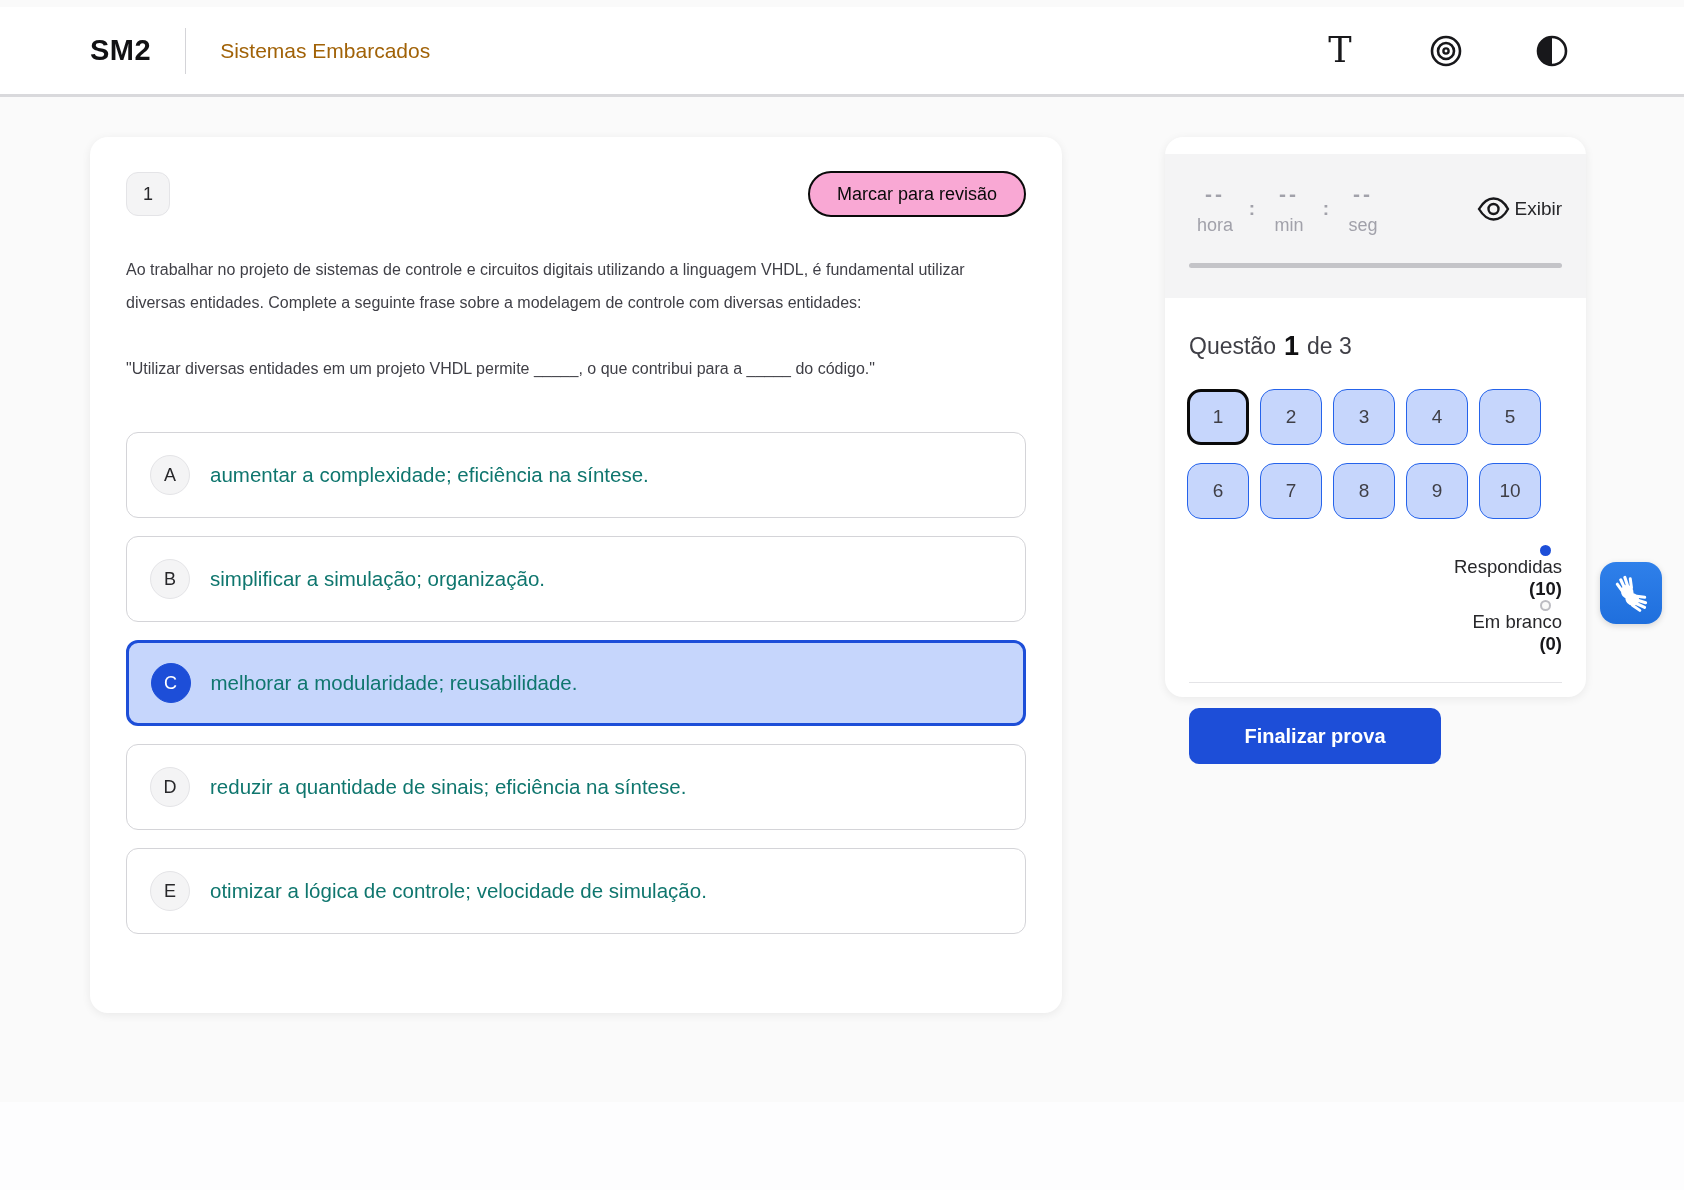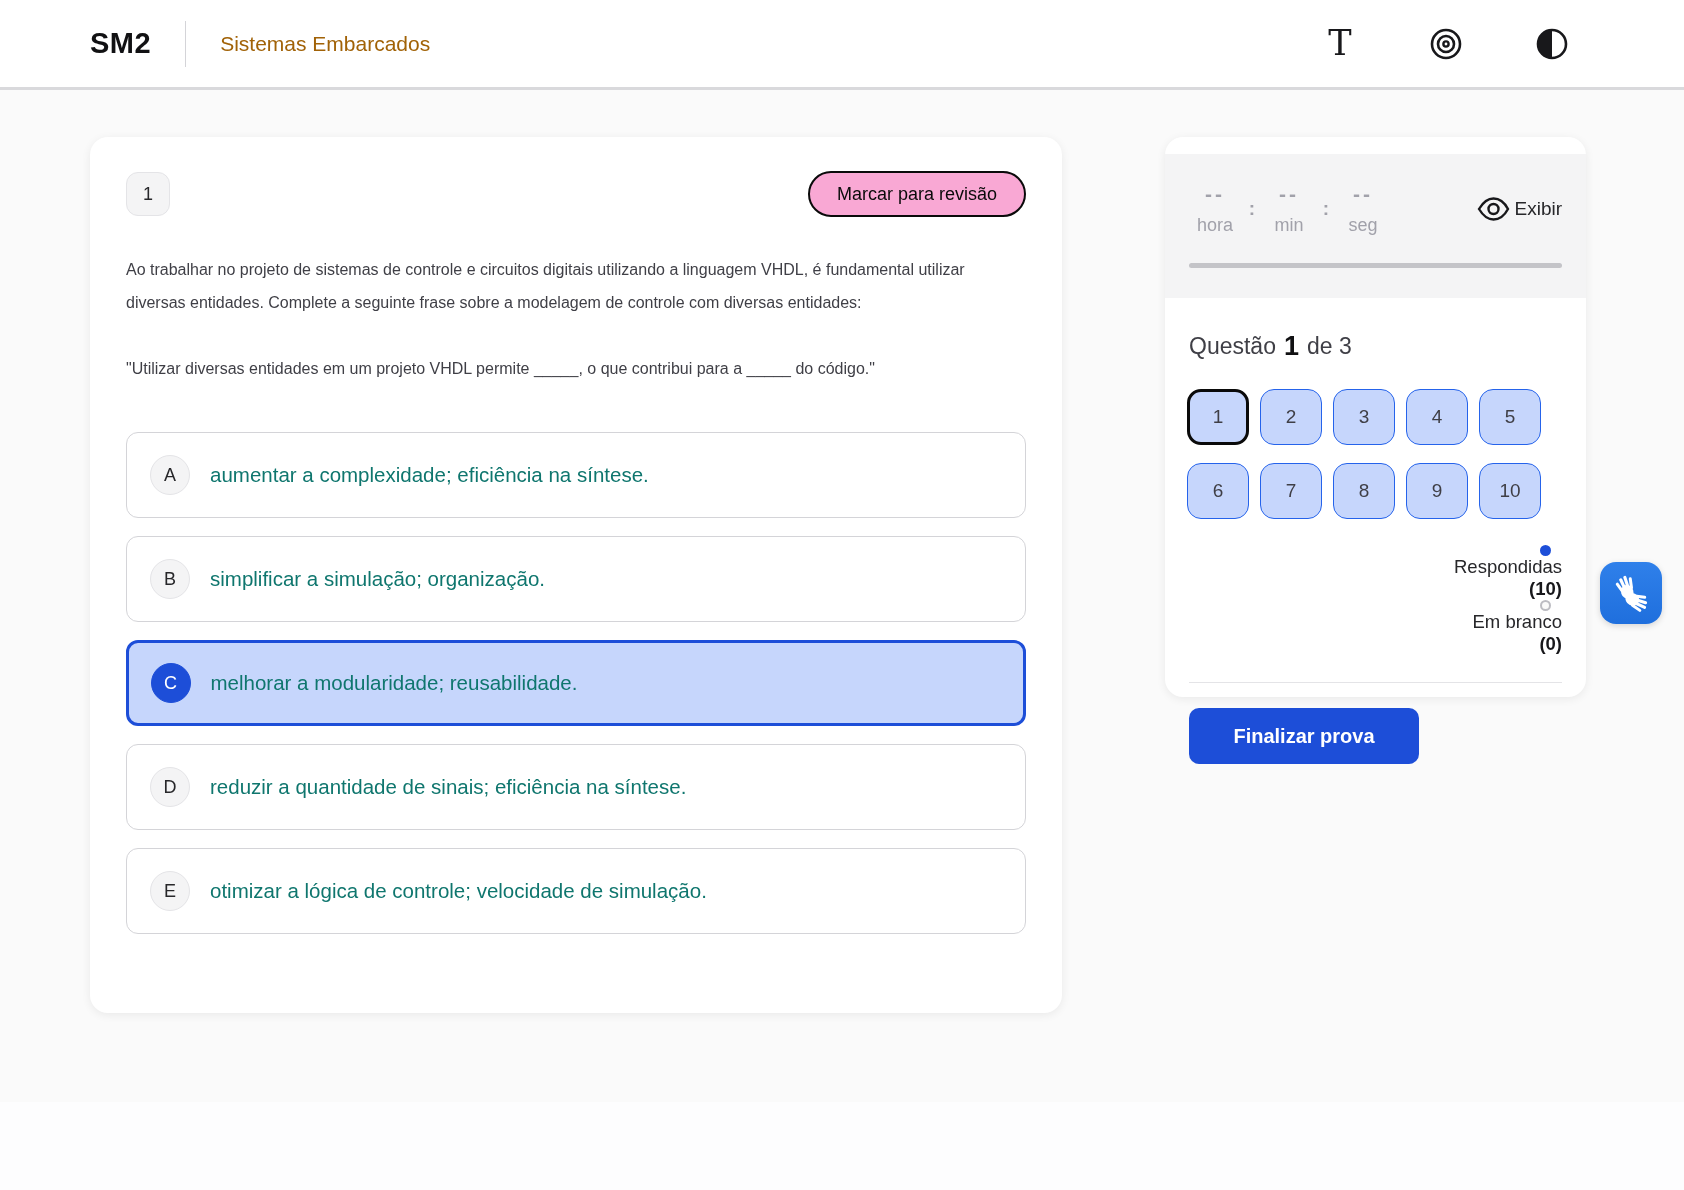--- a/index.html
+++ b/index.html
@@ -6,21 +6,21 @@
   html,body { width:1684px; height:1190px; overflow:hidden; }
   body {
     font-family:"Liberation Sans", sans-serif;
     background:#fafafa;
     color:#3f3f46;
     position:relative;
   }
 
   
   .header {
-    position:absolute; top:0; left:0; width:1684px; height:90px;
+    position:absolute; top:7px; left:0; width:1684px; height:90px;
     background:#ffffff; border-bottom:3px solid #d9d9dc;
     display:flex; align-items:center; padding:0 112px 0 90px;
   }
   .logo { font-size:29px; font-weight:700; color:#111113; letter-spacing:.5px; }
   .header-divider { width:1px; height:46px; background:#d4d4d8; margin:0 34px; }
   .header-title { font-size:21px; color:#a16207; }
   .header-icons { margin-left:auto; display:flex; align-items:center; gap:66px; }
   .icon-btn { background:none; border:none; cursor:pointer; display:flex; align-items:center; justify-content:center; width:40px; height:40px; }
   .t-icon { font-family:"DejaVu Serif", serif; font-size:35px; color:#18181b; line-height:1; }
 
@@ -102,21 +102,21 @@
   .qnum.current { border:3px solid #0a0a0a; }
 
   .legend { margin:26px 24px 0; display:flex; align-items:flex-end; font-size:18.5px; color:#27272a;flex-direction:column; }
   .dot { width:11px; height:11px; border-radius:50%; margin-right:11px; }
   .dot.answered { background:#1d4ed8; }
   .dot.blank { background:#fafafa; border:2px solid #bcbcc2; margin-left:20px; }
   .legend b { margin-left:6px; font-weight:700; color:#18181b; }
 
   .sidebar-divider { margin:27px 24px 0; border-top:1px solid #e4e4e7; }
   .finish-btn {
-    margin:25px 0 0 24px; width:230px; height:56px;
+    margin:25px 0 0 24px; width:252px; height:56px;
     background:#1d4ed8; color:#ffffff; border:none; border-radius:10px;
     font-family:inherit; font-size:20px; font-weight:600; cursor:pointer;
   }
 
   
   .libras-widget {
     position:absolute; left:1600px; top:562px; width:62px; height:62px;
     border-radius:16px; border:none; cursor:pointer;
     background:linear-gradient(180deg,#2f80ea 0%,#1f6fdd 100%);
     display:flex; align-items:center; justify-content:center;

